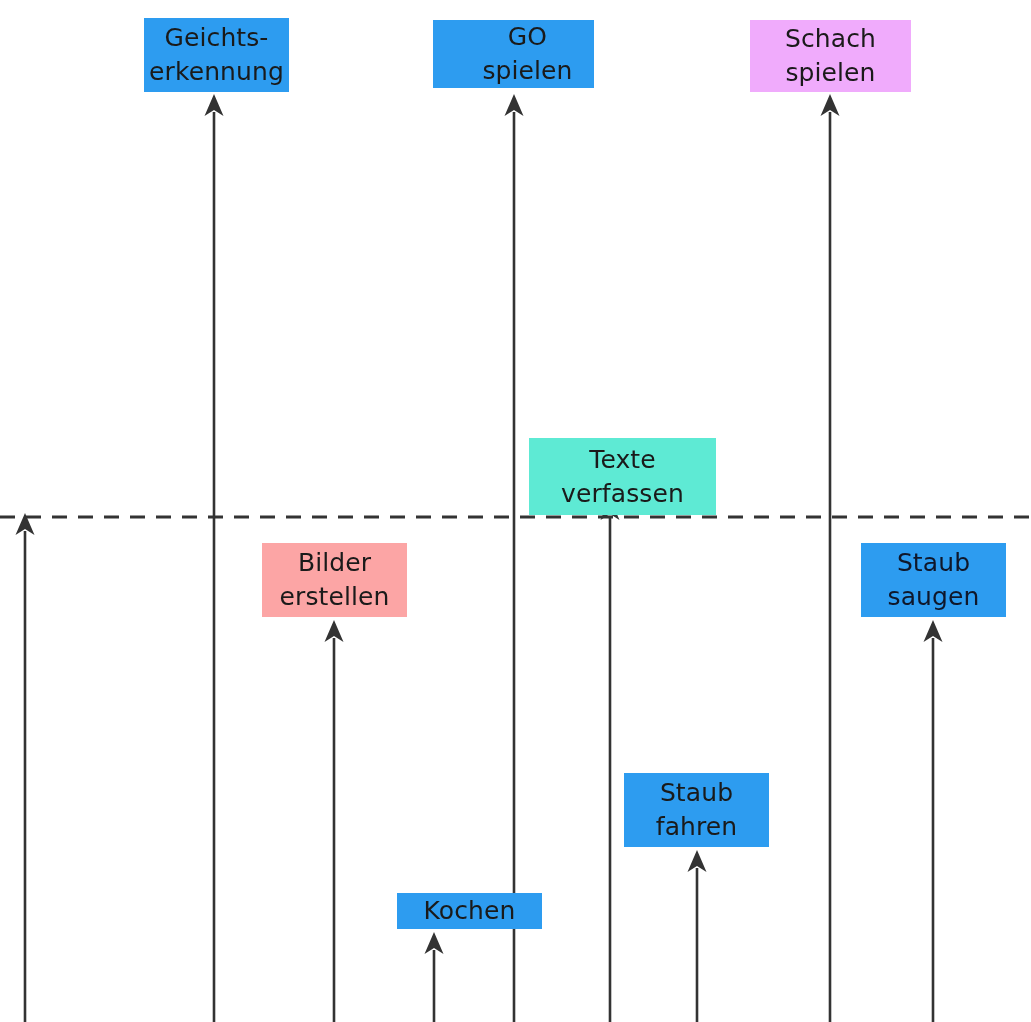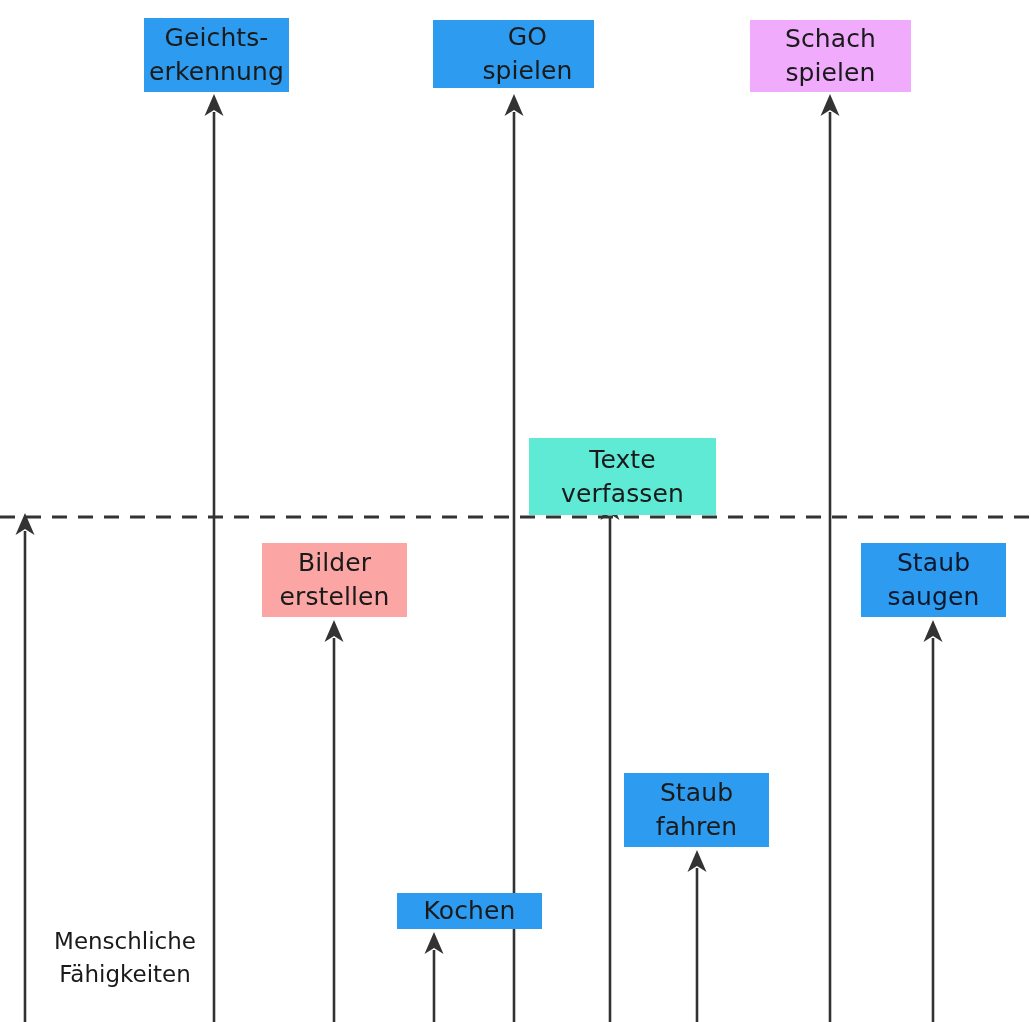--- a/index.html
+++ b/index.html
@@ -98,16 +98,14 @@
 verfassen</span></div>
       <div class="node" style="left: 262px; top: 543px; width: 145px; height: 74px; background: #fca5a5; color: rgb(26, 26, 26);"><span class="node-label">Bilder
 erstellen</span></div>
       <div class="node" style="left: 861px; top: 543px; width: 145px; height: 74px; background: rgb(45, 156, 240); color: #0f172a;"><span class="node-label">Staub
 saugen</span></div>
       <div class="node" style="left: 624px; top: 773px; width: 145px; height: 74px; background: rgb(45, 156, 240); color: rgb(26, 26, 26);"><span class="node-label">Staub
 fahren</span></div>
       <div class="node" style="left: 361px; top: 893px; width: 145px; height: 36px; background: rgb(45, 156, 240); color: rgb(26, 26, 26); margin-left: 36px;"><span class="node-label">Kochen</span></div>
     </div>
 
-  <div class="axis-label" id="axis-label" style="left: 25px; top: 925px; width: 200px;">Menschliche
-Fähigkeiten</div>
 
 </div>
 
 </body></html>

